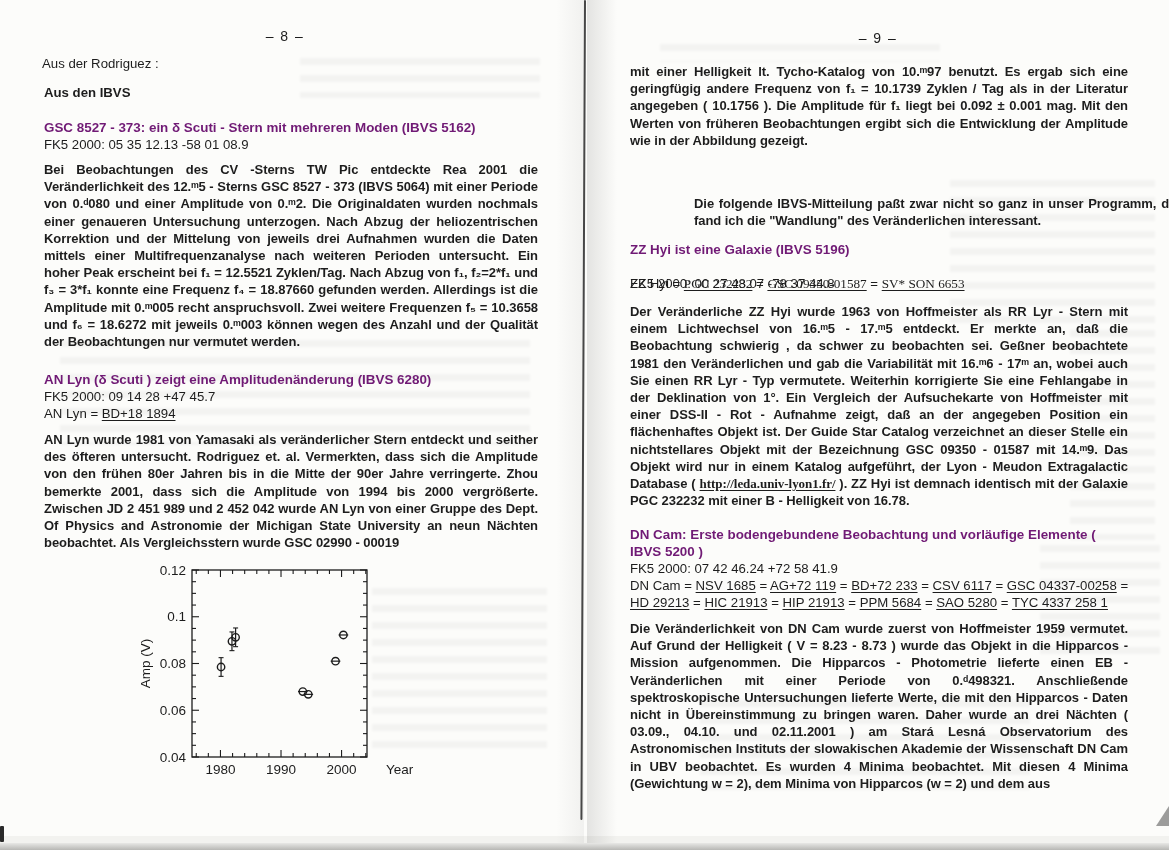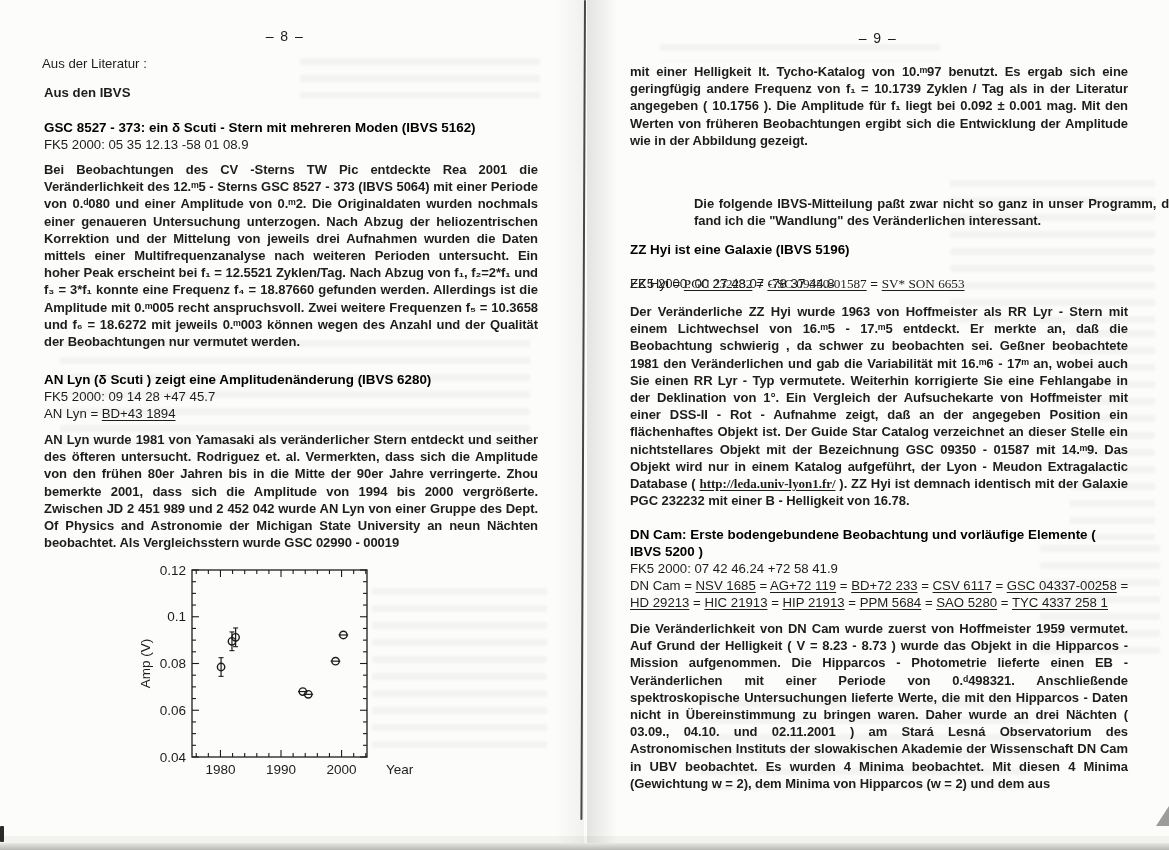--- a/index.html
+++ b/index.html
@@ -6,21 +6,21 @@
   body{
     width:1169px;height:850px;position:relative;overflow:hidden;
     background:#fcfcfa;
     font-family:"Liberation Sans","DejaVu Sans",sans-serif;
     color:#1d1d1d;
   }
   .abs{position:absolute;}
   .pagenum{font-size:14px;letter-spacing:1.5px;text-align:center;width:80px;}
   .body-par{font-size:13px;line-height:17.2px;text-align:justify;letter-spacing:-0.05px;margin:0;font-weight:bold;}
   .line{font-size:13.2px;line-height:17.2px;margin:0;}
-  .heading{font-size:13.4px;font-weight:bold;line-height:17.2px;margin:0;color:#000000;}
+  .heading{font-size:13.4px;font-weight:bold;line-height:17.2px;margin:0;color:#701a75;}
   .nowrap{white-space:nowrap;}
   .doc-link{text-decoration:underline;text-underline-offset:2px;}
   .serif{font-family:"Liberation Serif","DejaVu Serif",serif;}
 
   
   .gutter-line{left:584px;top:0;width:2px;height:820px;background:#474747;
     transform:rotate(0.25deg);transform-origin:top center;border-radius:1px;}
   .gutter-shade-r{left:587px;top:0;width:30px;height:843px;
     background:linear-gradient(to right,rgba(60,60,60,0.13),rgba(60,60,60,0));}
   .gutter-shade-l{left:556px;top:0;width:28px;height:843px;
@@ -52,30 +52,30 @@
 <div class="abs ghost" style="left:60px;top:340px;width:470px;height:105px;"></div>
 <div class="abs ghost" style="left:372px;top:588px;width:175px;height:165px;"></div>
 <div class="abs ghost" style="left:660px;top:44px;width:280px;height:18px;"></div>
 <div class="abs ghost" style="left:950px;top:180px;width:205px;height:145px;"></div>
 <div class="abs ghost" style="left:1070px;top:330px;width:85px;height:210px;"></div>
 <div class="abs ghost" style="left:1040px;top:545px;width:120px;height:110px;"></div>
 <div class="abs ghost" style="left:700px;top:700px;width:330px;height:90px;"></div>
 
 <div>
   <div class="abs pagenum" style="left:245px;top:28px;">– 8 –</div>
-  <div class="abs line" style="left:42px;top:55px;">Aus der Literatur :</div>
+  <div class="abs line" style="left:42px;top:55px;">Aus der Rodriguez :</div>
   <div class="abs line" style="left:44px;top:84px;font-weight:bold;">Aus den IBVS</div>
 
   <div class="abs heading nowrap" style="left:44px;top:119px;">GSC 8527 - 373: ein δ Scuti - Stern mit mehreren Moden (IBVS 5162)</div>
   <div class="abs line" style="left:44px;top:136px;">FK5 2000: 05 35 12.13 -58 01 08.9</div>
   <p class="abs body-par" style="left:44px;top:161px;width:494px;">Bei Beobachtungen des CV -Sterns TW Pic entdeckte Rea 2001 die Veränderlichkeit des 12.ᵐ5 - Sterns GSC 8527 - 373 (IBVS 5064) mit einer Periode von 0.ᵈ080 und einer Amplitude von 0.ᵐ2. Die Originaldaten wurden nochmals einer genaueren Untersuchung unterzogen. Nach Abzug der heliozentrischen Korrektion und der Mittelung von jeweils drei Aufnahmen wurden die Daten mittels einer Multifrequenzanalyse nach weiteren Perioden untersucht. Ein hoher Peak erscheint bei f₁ = 12.5521 Zyklen/Tag. Nach Abzug von f₁, f₂=2*f₁ und f₃ = 3*f₁ konnte eine Frequenz f₄ = 18.87660 gefunden werden. Allerdings ist die Amplitude mit 0.ᵐ005 recht anspruchsvoll. Zwei weitere Frequenzen f₅ = 10.3658 und f₆ = 18.6272 mit jeweils 0.ᵐ003 können wegen des Anzahl und der Qualität der Beobachtungen nur vermutet werden.</p>
 
   <div class="abs heading nowrap" style="left:44px;top:371px;">AN Lyn (δ Scuti ) zeigt eine Amplitudenänderung (IBVS 6280)</div>
   <div class="abs line" style="left:44px;top:388px;">FK5 2000: 09 14 28 +47 45.7</div>
-  <div class="abs line" style="left:44px;top:405px;">AN Lyn = <span class="doc-link">BD+43 1894</span></div>
+  <div class="abs line" style="left:44px;top:405px;">AN Lyn = <span class="doc-link">BD+18 1894</span></div>
   <p class="abs body-par" style="left:44px;top:431px;width:494px;">AN Lyn wurde 1981 von Yamasaki als veränderlicher Stern entdeckt und seither des öfteren untersucht. Rodriguez et. al. Vermerkten, dass sich die Amplitude von den frühen 80er Jahren bis in die Mitte der 90er Jahre verringerte. Zhou bemerkte 2001, dass sich die Amplitude von 1994 bis 2000 vergrößerte. Zwischen JD 2 451 989 und 2 452 042 wurde AN Lyn von einer Gruppe des Dept. Of Physics and Astronomie der Michigan State University an neun Nächten beobachtet. Als Vergleichsstern wurde GSC 02990 - 00019</p>
 
   <svg id="chart" class="abs" style="left:138px;top:556px;" width="310" height="235" viewBox="0 0 310 235">
       <rect x="54" y="14" width="175" height="187" fill="none" stroke="#1c1c1c" stroke-width="1.3"></rect>
       <line x1="58.23875432525978" y1="201" x2="58.23875432525978" y2="197" stroke="#1c1c1c" stroke-width="1.1"></line>
       <line x1="58.23875432525978" y1="14" x2="58.23875432525978" y2="18" stroke="#1c1c1c" stroke-width="1.1"></line>
       <line x1="70.34948096885836" y1="201" x2="70.34948096885836" y2="197" stroke="#1c1c1c" stroke-width="1.1"></line>
       <line x1="70.34948096885836" y1="14" x2="70.34948096885836" y2="18" stroke="#1c1c1c" stroke-width="1.1"></line>
       <line x1="82.46020761245693" y1="201" x2="82.46020761245693" y2="194" stroke="#1c1c1c" stroke-width="1.1"></line>
       <line x1="82.46020761245693" y1="14" x2="82.46020761245693" y2="21" stroke="#1c1c1c" stroke-width="1.1"></line>

